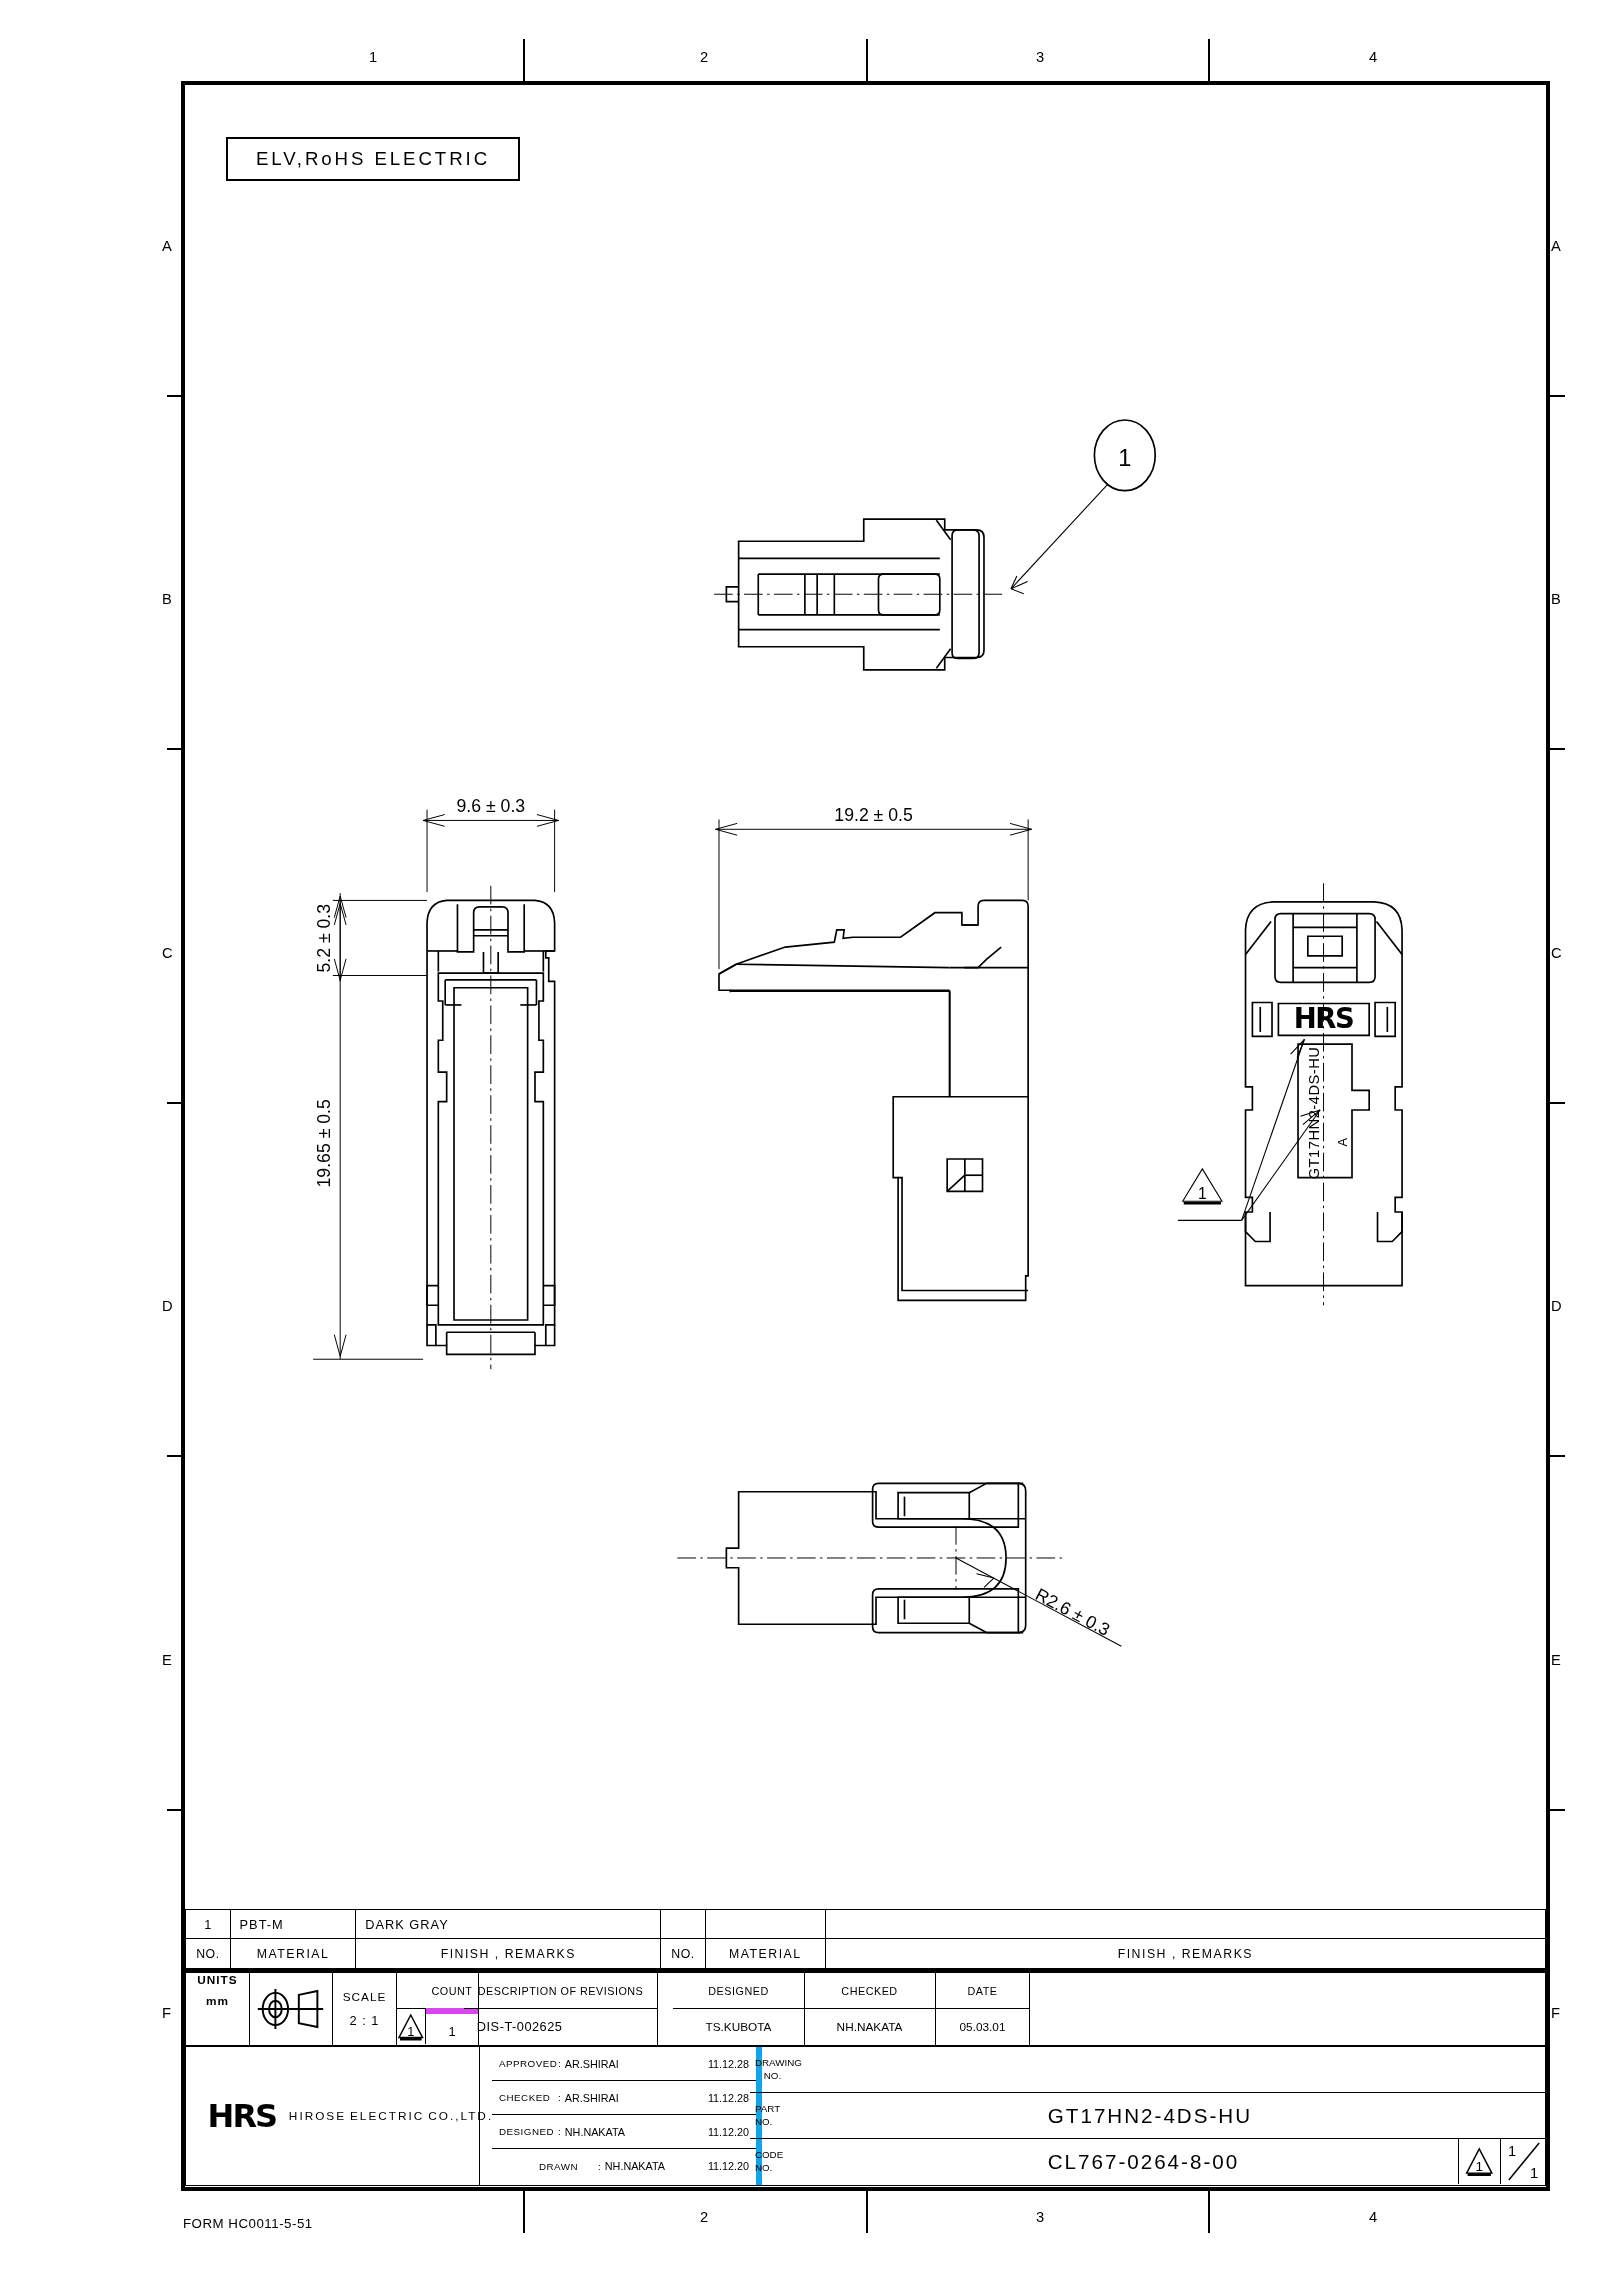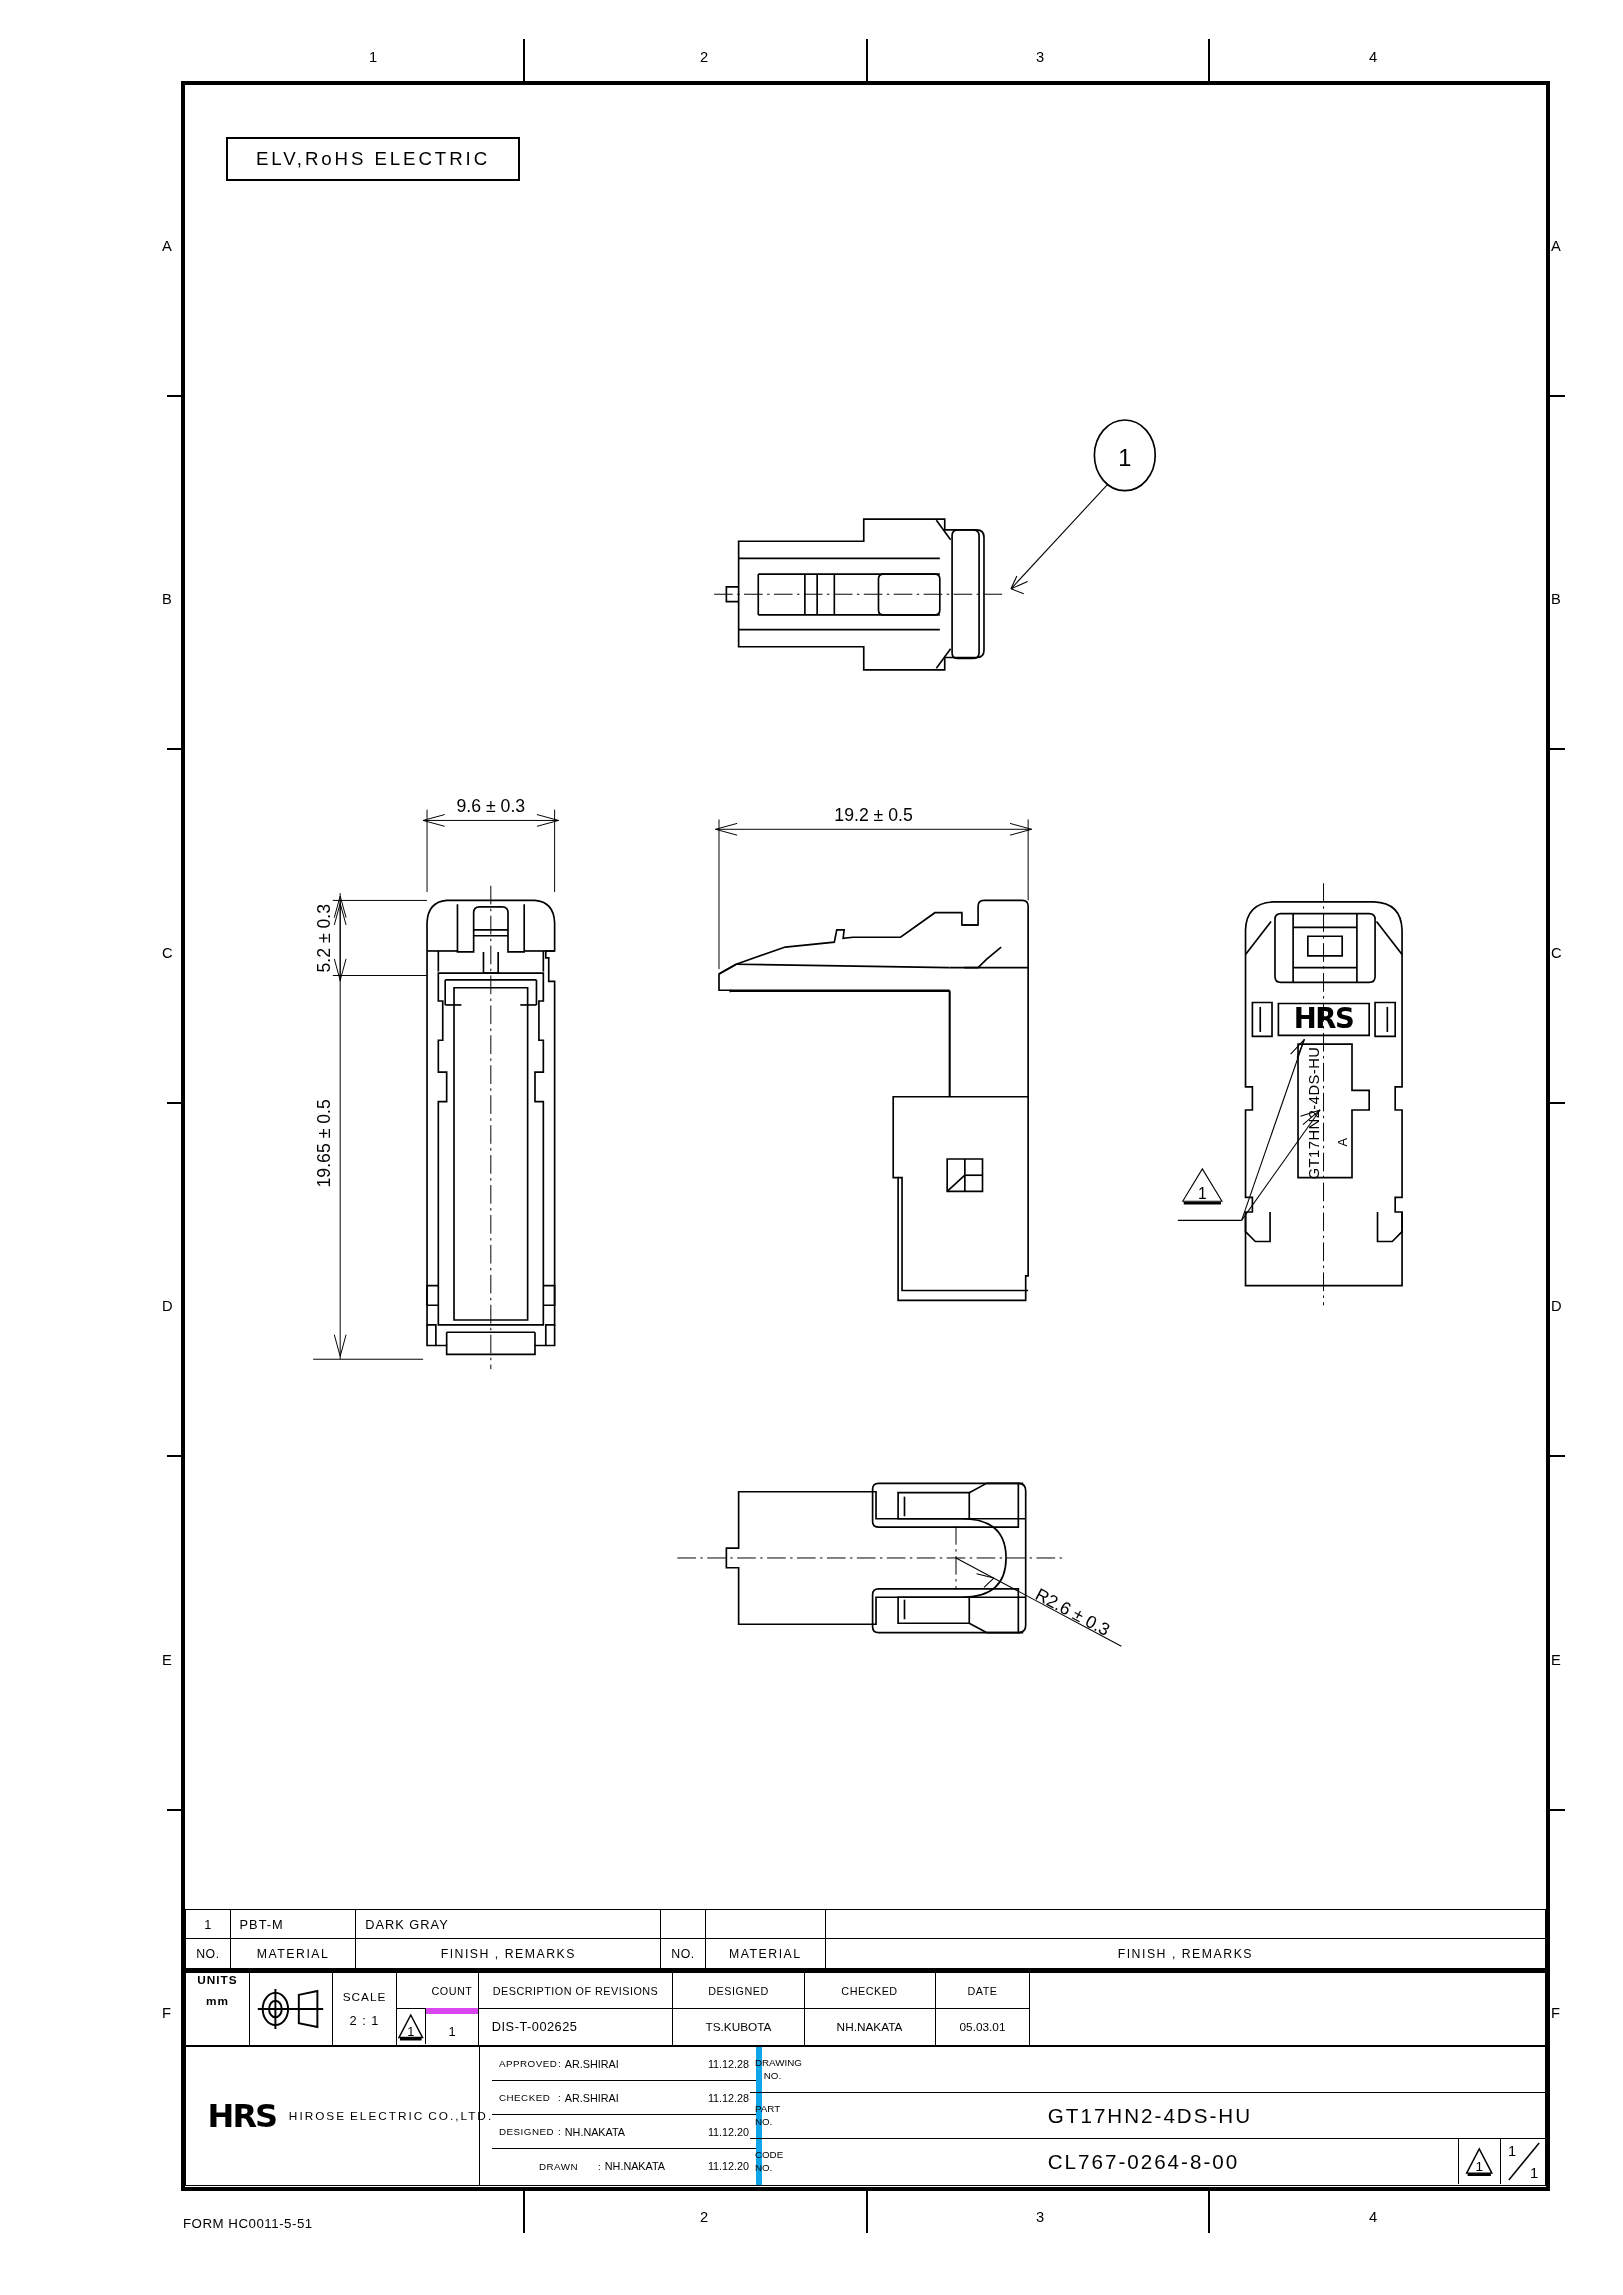--- a/index.html
+++ b/index.html
@@ -375,21 +375,21 @@
         </svg>
       </div>
 
       <div style="position:absolute;left:240px;top:0;width:53px;height:72px;
                   border-right:1px solid #000;box-sizing:border-box;">
         <div style="height:35px;display:flex;align-items:center;justify-content:center;
                     font-size:10.8px;letter-spacing:0.5px;border-bottom:6px solid #d946ef;">COUNT</div>
         <div style="height:35px;display:flex;align-items:center;justify-content:center;font-size:12.8px;">1</div>
       </div>
 
-      <div style="position:absolute;left:293px;top:0;width:194px;height:72px;
+      <div style="position:absolute;left:278px;top:0;width:194px;height:72px;
                   border-right:1px solid #000;box-sizing:border-box;">
         <div style="height:35px;display:flex;align-items:center;justify-content:center;
                     font-size:10.8px;letter-spacing:0.5px;border-bottom:1px solid #000;">DESCRIPTION OF REVISIONS</div>
         <div style="height:35px;display:flex;align-items:center;padding-left:12.8px;
                     font-size:12.8px;letter-spacing:0.5px;">DIS-T-002625</div>
       </div>
 
       <div style="position:absolute;left:487px;top:0;width:132px;height:72px;
                   border-right:1px solid #000;box-sizing:border-box;">
         <div style="height:35px;display:flex;align-items:center;justify-content:center;

